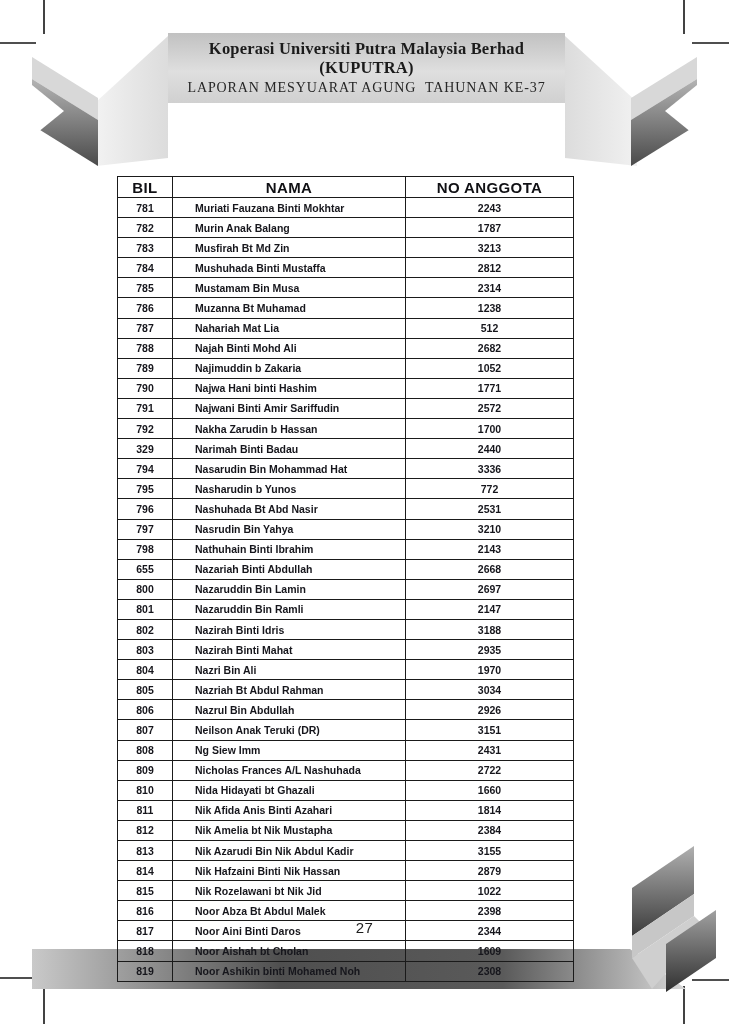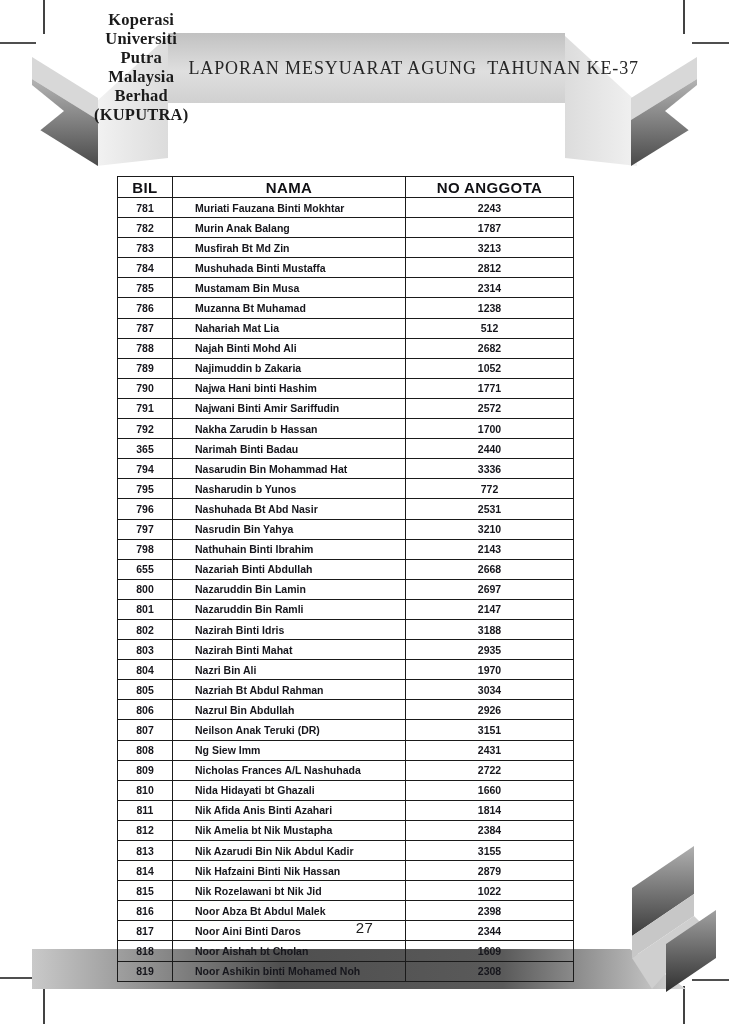--- a/index.html
+++ b/index.html
@@ -7,28 +7,28 @@
     width:729px;height:1024px;position:relative;background:#ffffff;
     font-family:"Liberation Sans",sans-serif;overflow:hidden;
   }
   
   .decor{position:absolute;left:0;top:0;width:729px;height:1024px;pointer-events:none;}
 
   
   .banner{
     position:absolute;left:168px;top:33px;width:397px;height:70px;
     background:linear-gradient(180deg,#c1c1c1 0%,#dfdfdf 55%,#d0d0d0 100%);
-    display:flex;flex-direction:row;justify-content:center;align-items:center;text-align:center;
+    display:flex;flex-direction:column;justify-content:center;align-items:center;text-align:center;
   }
   .banner .title{
     font-family:"Liberation Serif",serif;font-weight:bold;font-size:16.5px;
     color:#1b1b1b;letter-spacing:.2px;line-height:1.15;
   }
   .banner .subtitle{
-    font-family:"Liberation Serif",serif;font-size:18px;color:#262626;
+    font-family:"Liberation Serif",serif;font-size:14px;color:#262626;
     letter-spacing:.9px;margin-top:2px;white-space:pre;line-height:1.1;
   }
 
   
   .member-table{
     position:absolute;left:117px;top:176px;width:456px;
     border-collapse:collapse;table-layout:fixed;
   }
   .member-table th,.member-table td{
     border:1.4px solid #1a1a1a;overflow:hidden;white-space:nowrap;
@@ -199,21 +199,21 @@
     <td class="c-bil">791</td>
     <td class="c-nama">Najwani Binti Amir Sariffudin</td>
     <td class="c-no">2572</td>
   </tr>
       <tr>
     <td class="c-bil">792</td>
     <td class="c-nama">Nakha Zarudin b Hassan</td>
     <td class="c-no">1700</td>
   </tr>
       <tr>
-    <td class="c-bil">365</td>
+    <td class="c-bil">329</td>
     <td class="c-nama">Narimah Binti Badau</td>
     <td class="c-no">2440</td>
   </tr>
       <tr>
     <td class="c-bil">794</td>
     <td class="c-nama">Nasarudin Bin Mohammad Hat</td>
     <td class="c-no">3336</td>
   </tr>
       <tr>
     <td class="c-bil">795</td>

